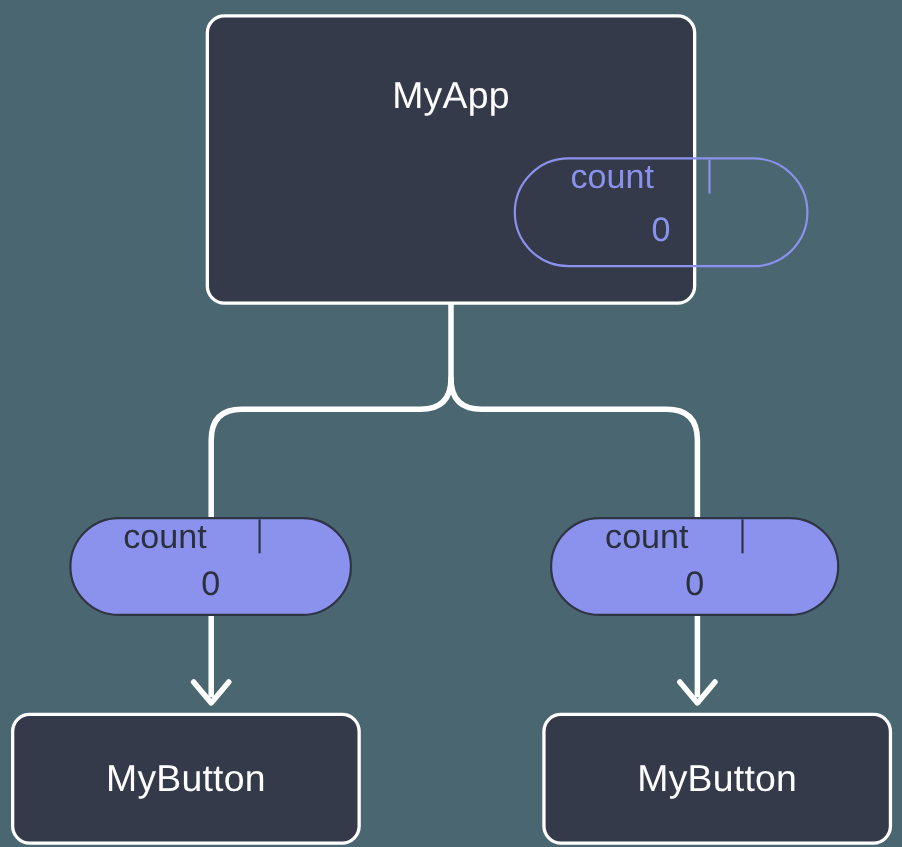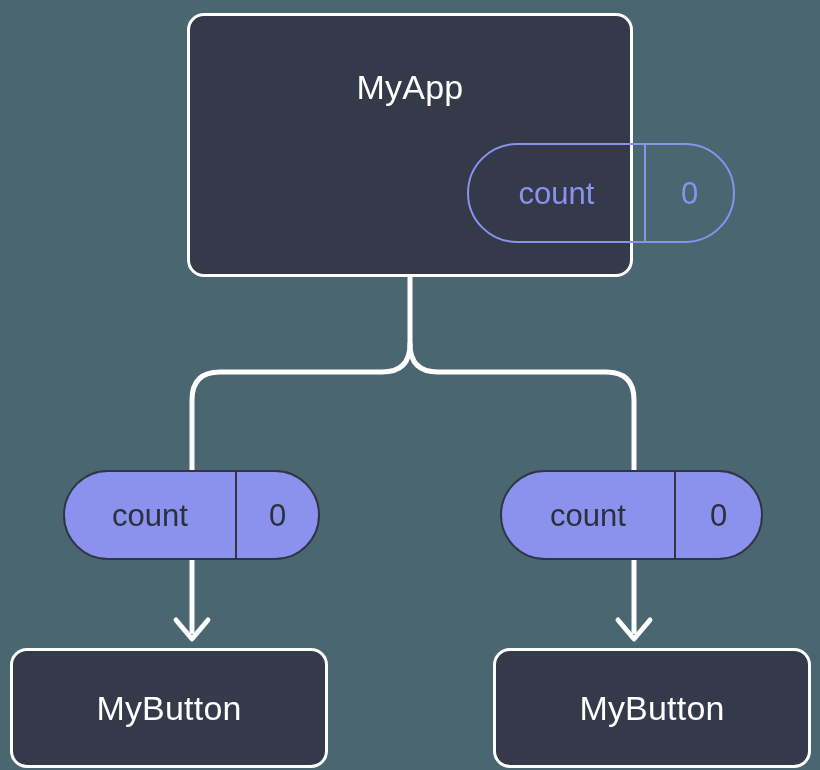--- a/index.html
+++ b/index.html
@@ -74,20 +74,21 @@
   }
 
   
   .pill {
     position: absolute;
     box-sizing: border-box;
     display: flex;
     align-items: stretch;
     border-radius: 999px;
     overflow: hidden;
+    flex-direction: column;
   }
   .pill .pill-key,
   .pill .pill-val {
     display: flex;
     align-items: center;
     justify-content: center;
     font-size: 31px;
     font-weight: 400;
     line-height: 1;
     white-space: nowrap;

